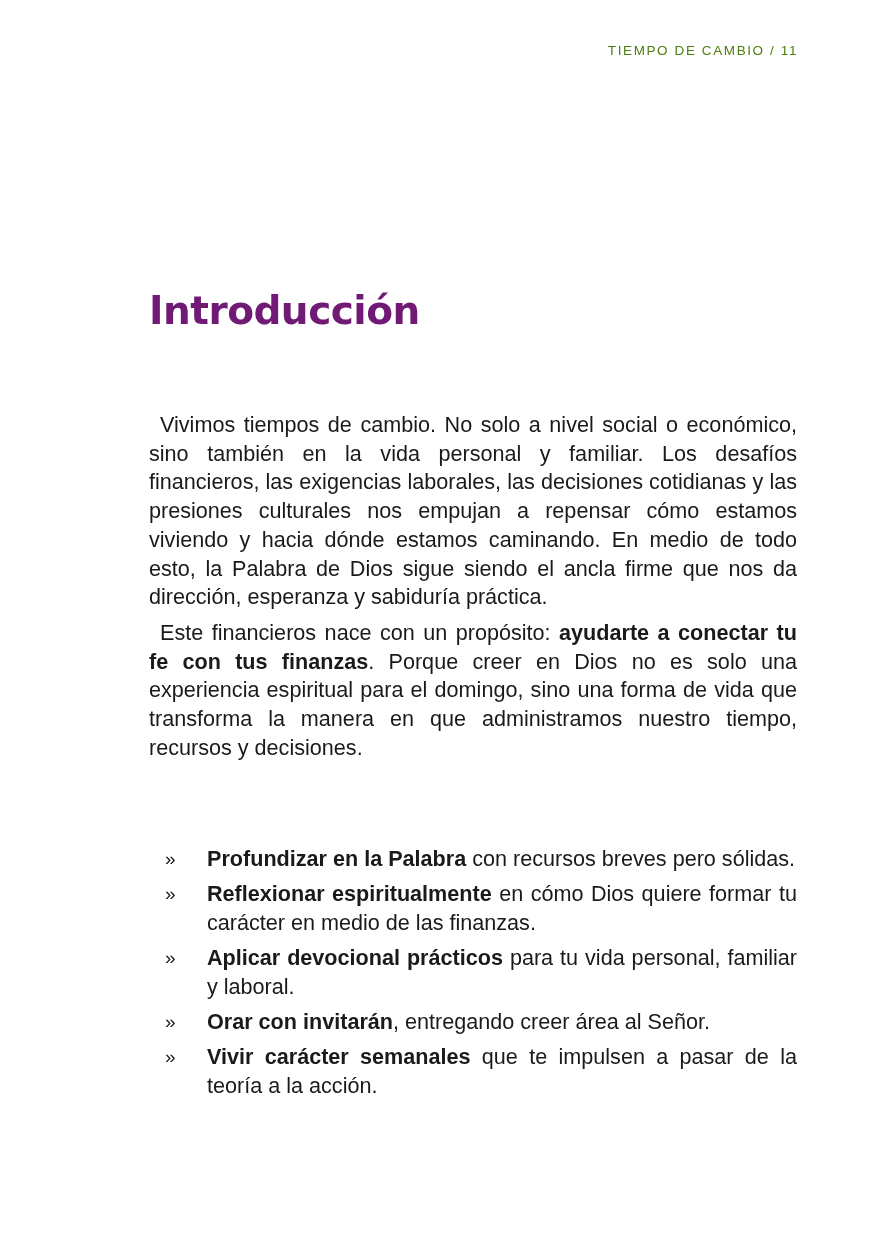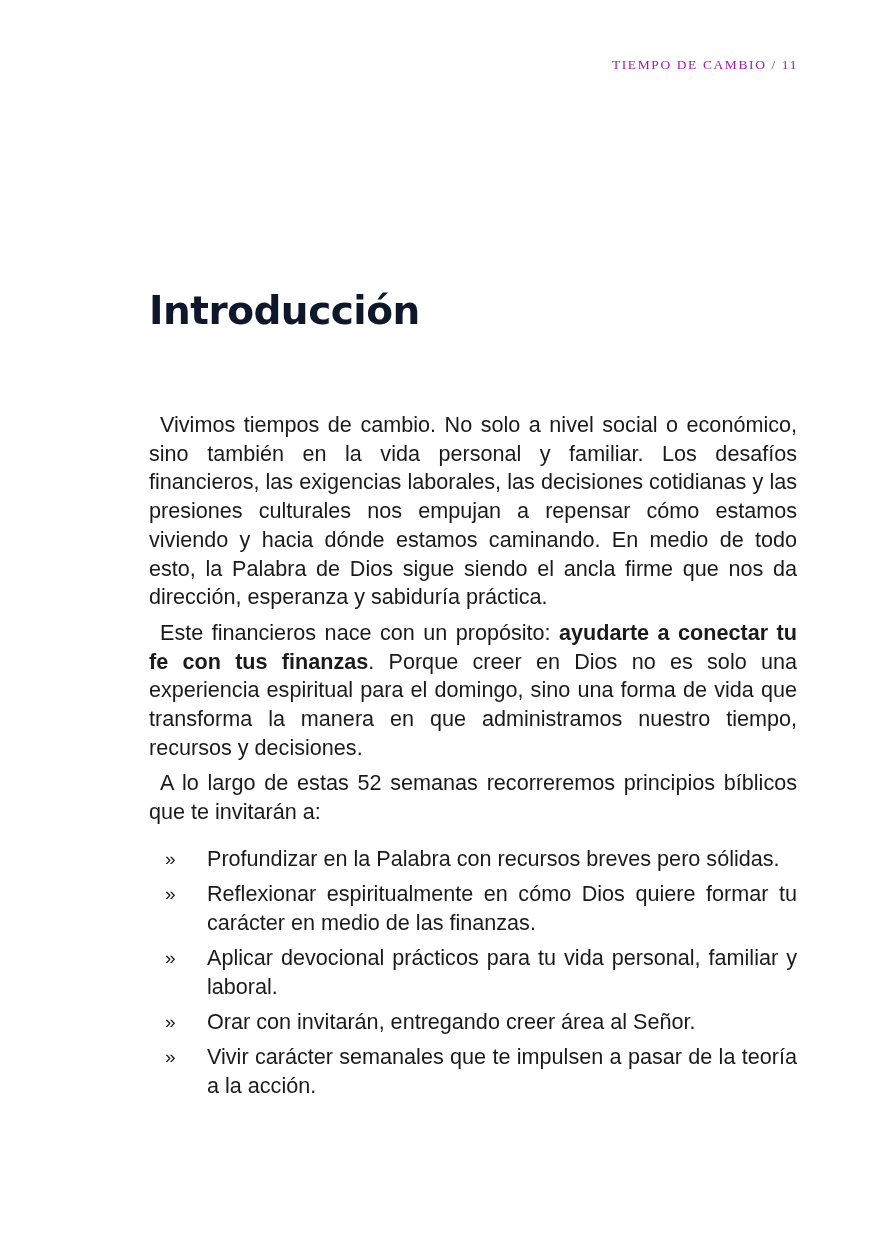--- a/index.html
+++ b/index.html
@@ -10,37 +10,37 @@
     body {
       width: 886px;
       height: 1241px;
       position: relative;
       overflow: hidden;
       color: #1a1a1a;
       font-family: "Liberation Sans", sans-serif;
     }
     .running-head {
       position: absolute;
-      top: 57px;
+      top: 43px;
       right: 88px;
-      font-family: Liberation Serif, serif;
+      font-family: Liberation Sans, sans-serif;
       font-size: 13.5px;
       letter-spacing: 1.6px;
-      color: #a21caf;
+      color: #4d7c0f;
     }
     .title {
       position: absolute;
       top: 288px;
       left: 149px;
       margin: 0;
       font-family: "DejaVu Sans", sans-serif;
       font-weight: bold;
       font-size: 39px;
       letter-spacing: -0.5px;
-      color: #0f172a;
+      color: #701a75;
     }
     .body-text {
       position: absolute;
       top: 395px;
       left: 149px;
       width: 648px;
       font-family: "Liberation Sans", sans-serif;
       font-size: 21.6px;
       line-height: 28.7px;
       color: #1a1a1a;
@@ -71,38 +71,35 @@
       padding-left: 58px;
       margin-bottom: 6.5px;
       text-align: justify;
     }
     .list .bullet {
       position: absolute;
       left: 16px;
       top: 0;
       font-size: 19px;
     }
-    .list b { font-weight: normal; }
+    .list b { font-weight: bold; }
   </style>
 </head>
 <body>
 
 <div class="running-head">TIEMPO DE CAMBIO / 11</div>
 
 <h1 class="title">Introducción</h1>
 
 <div class="body-text">
   <p>
     <span>Vivimos tiempos de cambio. No solo a nivel social o económico, sino también en la vida personal y familiar. Los desafíos financieros, las exigencias laborales, las decisiones cotidianas y las presiones culturales nos empujan a repensar cómo estamos viviendo y hacia dónde estamos caminando. En medio de todo esto, la Palabra de Dios sigue siendo el ancla firme que nos da dirección, esperanza y sabiduría práctica.</span>
   </p>
   <p>
     <span>Este financieros nace con un propósito: </span><b>ayudarte a conectar tu fe con tus finanzas</b><span>. Porque creer en Dios no es solo una experiencia espiritual para el domingo, sino una forma de vida que transforma la manera en que administramos nuestro tiempo, recursos y decisiones.</span>
-  </p>
-  <p>
-    <span>A lo largo de estas 52 semanas recorreremos principios bíblicos que te invitarán a:</span>
   </p>
 </div>
 
 <ul class="list">
   <li>
     <span class="bullet">»</span>
     <b>Profundizar en la Palabra</b><span> con recursos breves pero sólidas.</span>
   </li>
   <li>
     <span class="bullet">»</span>

